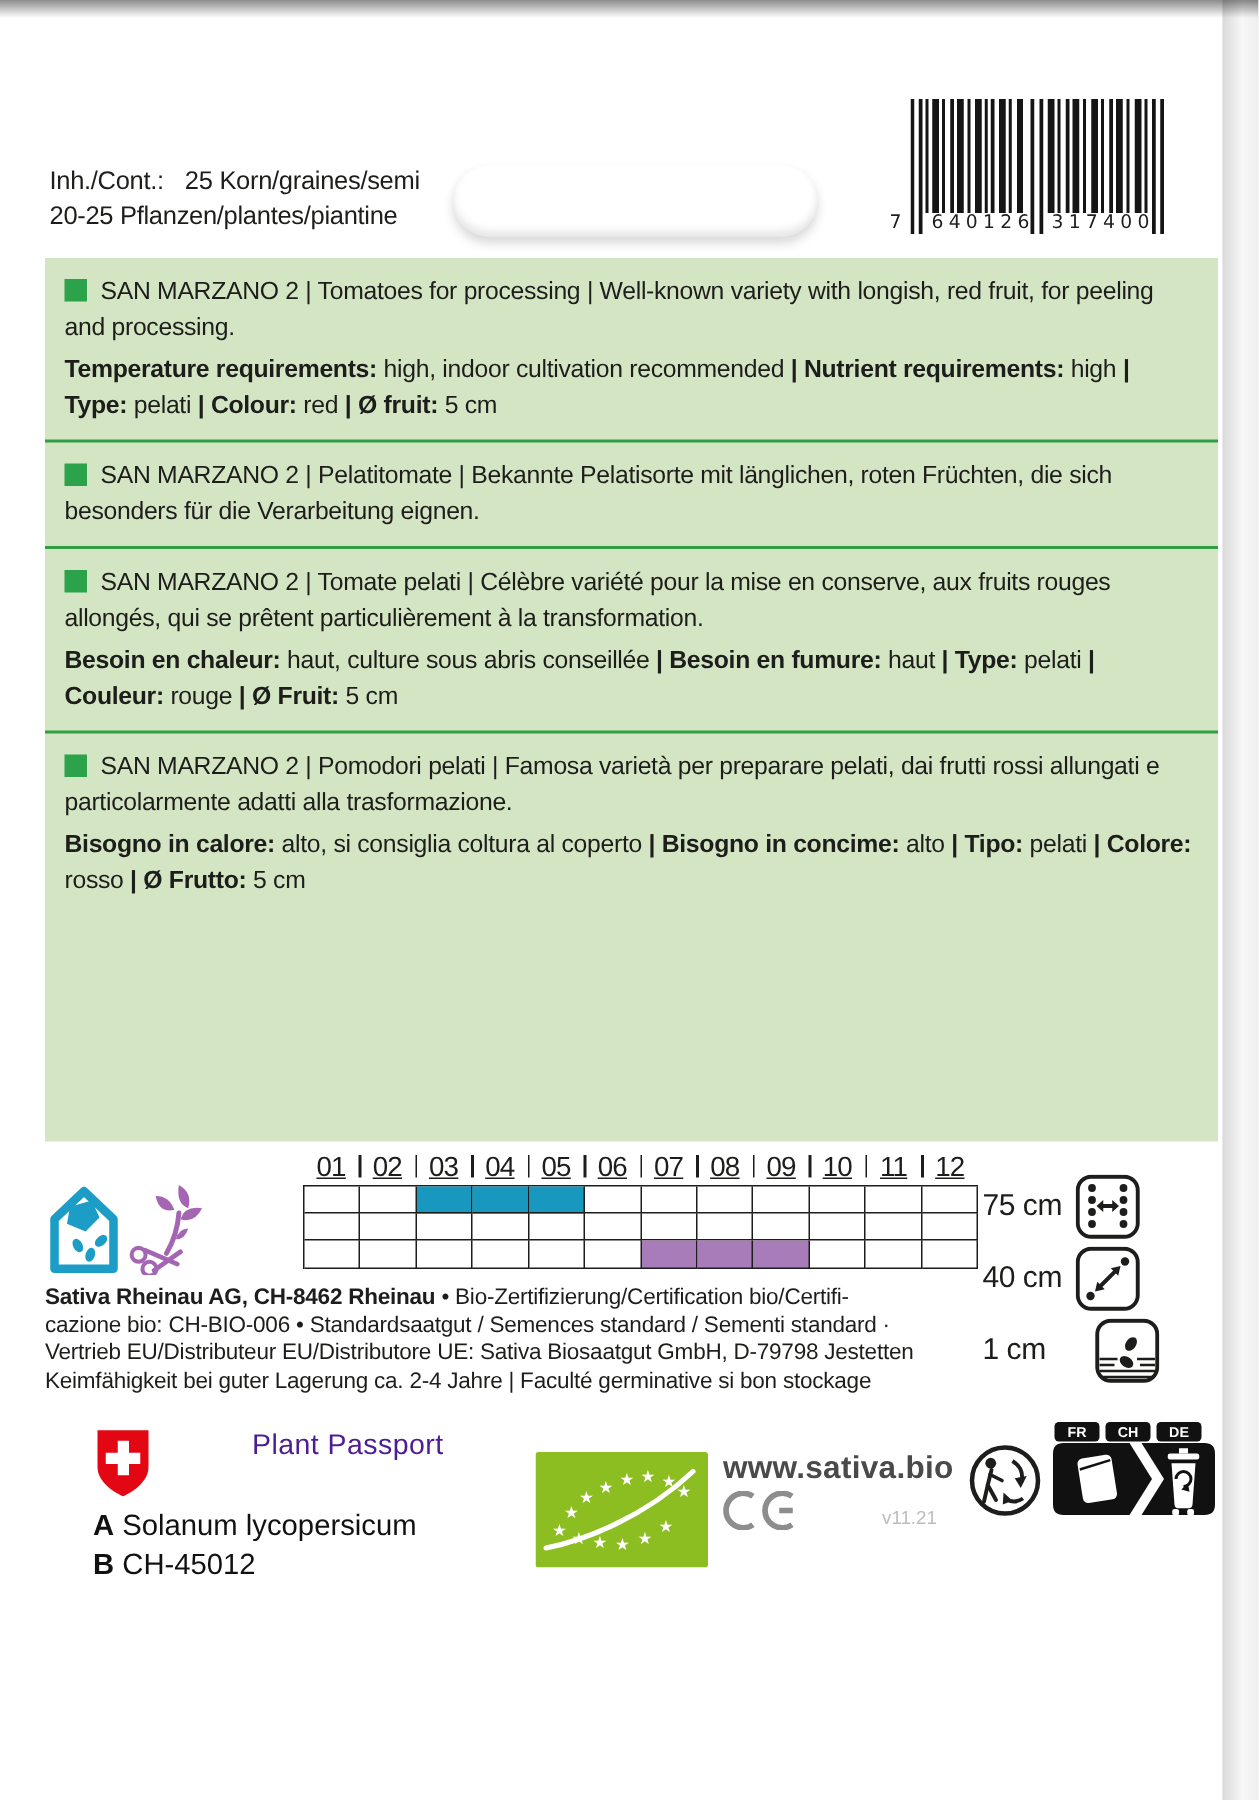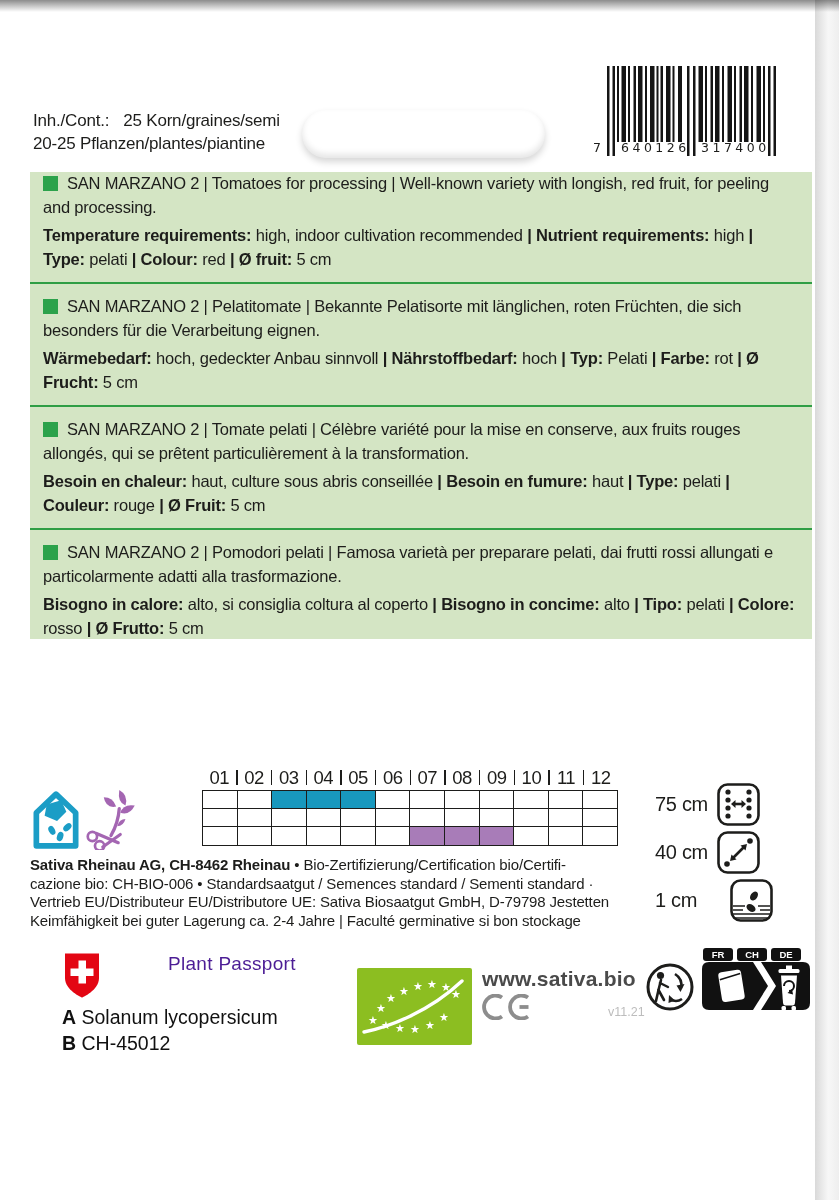--- a/index.html
+++ b/index.html
@@ -19,29 +19,29 @@
       box-shadow:0 4px 7px rgba(0,0,0,0.16), inset 0 -4px 6px rgba(0,0,0,0.10);}
 
   
   .barcode{position:absolute;left:607px;top:66px;width:170px;height:90px;}
   .bc-digits{position:absolute;top:140px;font-size:12.5px;letter-spacing:3.5px;font-family:"DejaVu Sans",sans-serif;}
   .bc-lead{left:593px;letter-spacing:0;}
   .bc-g1{left:621px;}
   .bc-g2{left:701px;}
 
   
-  .panel{position:absolute;left:30px;top:172px;width:782px;height:467px;background:#d4e5c4;
-      box-sizing:border-box;padding:0 13px 0;}
+  .panel{position:absolute;left:30px;top:172px;width:782px;height:589px;background:#d4e5c4;
+      box-sizing:border-box;padding:11px 13px 0;}
   .sec p{margin:0;font-size:16.5px;line-height:23.5px;letter-spacing:-0.2px;}
   .sec .specs{margin-top:5px;}
   .bullet{display:inline-block;width:15px;height:15px;background:#2ca24b;margin-right:9px;vertical-align:-2px;}
   .sep{height:2px;background:#2f9e45;margin:11px -13px;}
 
   
-  .cal{position:absolute;left:202px;top:767px;width:416px;}
+  .cal{position:absolute;left:202px;top:767px;width:450px;text-decoration:underline;}
   .cal-head{display:flex;height:23px;}
   .cal-h{flex:1;text-align:center;font-size:18.5px;letter-spacing:-0.5px;position:relative;}
   .cal-h:not(:last-child)::after{content:"";position:absolute;right:-1px;top:3px;width:1.5px;height:15px;background:#1d1d1b;}
   .cal-grid{border-top:1.5px solid #1d1d1b;border-left:1.5px solid #1d1d1b;}
   .cal-row{display:flex;height:18.2px;}
   .cal-c{flex:1;border-right:1.5px solid #1d1d1b;border-bottom:1.5px solid #1d1d1b;}
 
   .cal-icons{position:absolute;left:32px;top:788px;display:flex;align-items:flex-end;}
 
   
@@ -52,21 +52,21 @@
   
   .company{position:absolute;left:30px;top:856px;width:640px;font-size:15px;line-height:18.6px;letter-spacing:-0.15px;white-space:nowrap;}
 
   
   .swiss{position:absolute;left:62px;top:952px;}
   .passport{position:absolute;left:168px;top:953px;font-size:19px;color:#4c1d95;letter-spacing:0.3px;}
   .ab{position:absolute;left:62px;top:1004px;font-size:19.5px;line-height:26px;color:#111;}
   .eu-logo{position:absolute;left:357px;top:968px;}
   .website{position:absolute;left:482px;top:967px;font-size:21px;font-weight:bold;color:#4a4a4a;letter-spacing:0.2px;}
   .ce{position:absolute;left:481px;top:994px;}
-  .version{position:absolute;left:588px;top:1005px;font-size:12.5px;color:#bdbdbd;margin-left:20px;}
+  .version{position:absolute;left:588px;top:1005px;font-size:12.5px;color:#bdbdbd;}
   .triman{position:absolute;left:645px;top:962px;}
   .disposal{position:absolute;left:700px;top:948px;}
 </style>
 </head>
 <body>
 
 <div class="packet"></div>
 <div class="edge-right"></div>
 <div class="edge-top"></div>
 
@@ -116,21 +116,20 @@
 <span class="bc-digits bc-g2">317400</span>
 
 <div class="panel">
   <div class="sec">
     <p><span class="bullet"></span><span>SAN MARZANO 2 | Tomatoes for processing | Well-known variety with longish, red fruit, for peeling and processing.</span></p>
     <p class="specs"><b>Temperature requirements:</b><span> high, indoor cultivation recommended </span><b>| Nutrient requirements:</b><span> high </span><b>| Type:</b><span> pelati </span><b>| Colour:</b><span> red </span><b>| Ø fruit:</b><span> 5 cm</span></p>
   </div>
   <div class="sep"></div>
   <div class="sec">
     <p><span class="bullet"></span><span>SAN MARZANO 2 | Pelatitomate | Bekannte Pelatisorte mit länglichen, roten Früchten, die sich besonders für die Verarbeitung eignen.</span></p>
-    <p class="specs"><b>Wärmebedarf:</b><span> hoch, gedeckter Anbau sinnvoll </span><b>| Nährstoffbedarf:</b><span> hoch </span><b>| Typ:</b><span> Pelati </span><b>| Farbe:</b><span> rot </span><b>| Ø Frucht:</b><span> 5 cm</span></p>
   </div>
   <div class="sep"></div>
   <div class="sec">
     <p><span class="bullet"></span><span>SAN MARZANO 2 | Tomate pelati | Célèbre variété pour la mise en conserve, aux fruits rouges allongés, qui se prêtent particulièrement à la transformation.</span></p>
     <p class="specs"><b>Besoin en chaleur:</b><span> haut, culture sous abris conseillée </span><b>| Besoin en fumure:</b><span> haut </span><b>| Type:</b><span> pelati </span><b>| Couleur:</b><span> rouge </span><b>| Ø Fruit:</b><span> 5 cm</span></p>
   </div>
   <div class="sep"></div>
   <div class="sec">
     <p><span class="bullet"></span><span>SAN MARZANO 2 | Pomodori pelati | Famosa varietà per preparare pelati, dai frutti rossi allungati e particolarmente adatti alla trasformazione.</span></p>
     <p class="specs"><b>Bisogno in calore:</b><span> alto, si consiglia coltura al coperto </span><b>| Bisogno in concime:</b><span> alto </span><b>| Tipo:</b><span> pelati </span><b>| Colore:</b><span> rosso </span><b>| Ø Frutto:</b><span> 5 cm</span></p>

